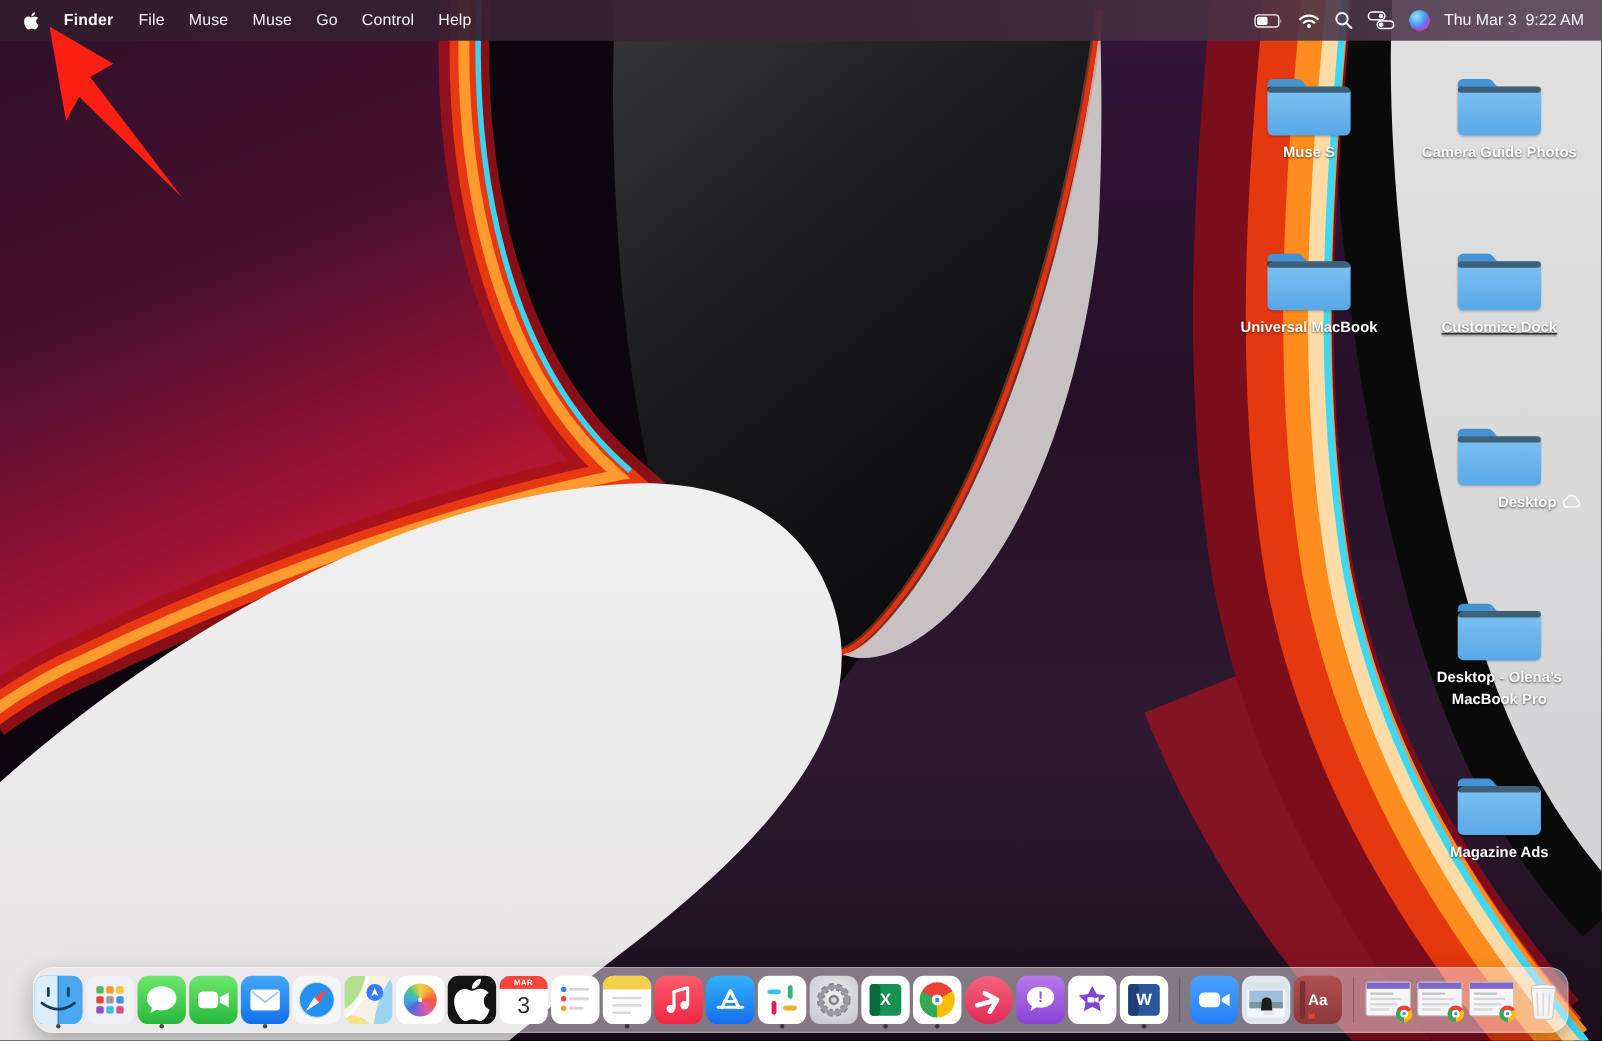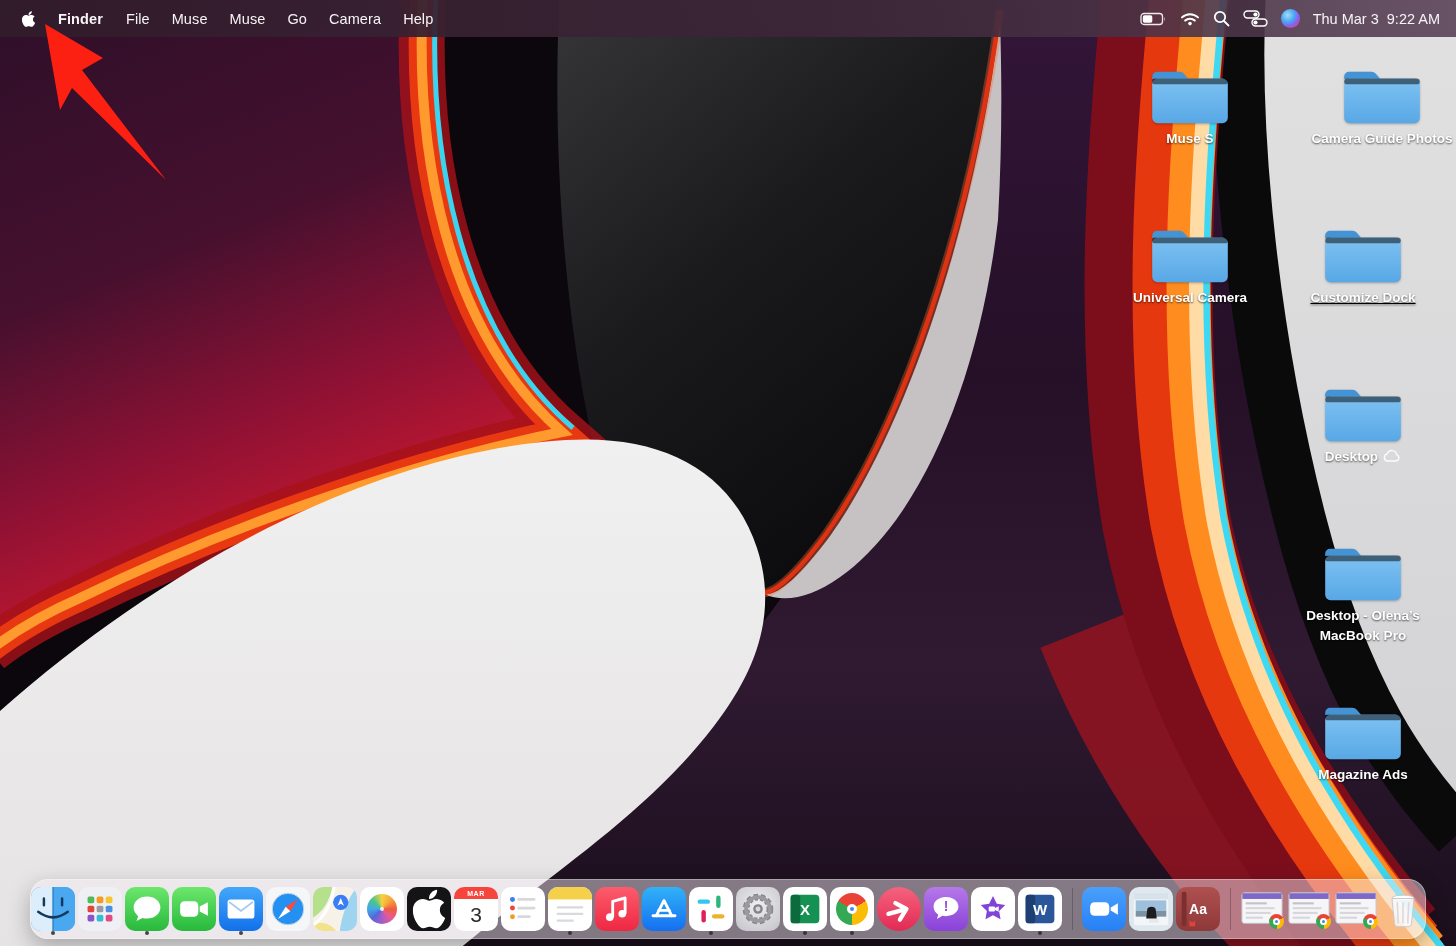--- a/index.html
+++ b/index.html
@@ -161,21 +161,21 @@
       </symbol>
     </defs>
   </svg>
 
   <div class="menubar">
     <span class="apple">
       <svg width="15" height="18" viewBox="0 0 384 512" fill="#ffffff">
           <use href="#sym-apple"></use>
         </svg>
     </span>
-    <span id="menu-items"><span class="menu-item bold">Finder</span><span class="menu-item">File</span><span class="menu-item">Muse</span><span class="menu-item">Muse</span><span class="menu-item">Go</span><span class="menu-item">Camera</span><span class="menu-item">Help</span></span>
+    <span id="menu-items"><span class="menu-item bold">Finder</span><span class="menu-item">File</span><span class="menu-item">Muse</span><span class="menu-item">Muse</span><span class="menu-item">Go</span><span class="menu-item">Control</span><span class="menu-item">Help</span></span>
     <span class="mb-right">
       <span class="status-ic">
         <svg width="27" height="14" viewBox="0 0 27 14">
           <rect x="1" y="1.5" width="21.5" height="11" rx="3" fill="none" stroke="rgba(255,255,255,.9)" stroke-width="1.3"></rect>
           <rect x="2.8" y="3.3" width="9.5" height="7.4" rx="1.6" fill="#fff"></rect>
           <path d="M24,5 a2.6,2.6 0 0 1 0,4 Z" fill="rgba(255,255,255,.6)"></path>
         </svg>
       </span>
       <span class="status-ic">
         <svg width="20" height="15" viewBox="0 0 20 15">
@@ -206,39 +206,39 @@
     </span>
   </div>
 
   <div class="folders" id="folders">
       <div class="folder" style="left: 1115px; top: 64px;">
         <svg class="fico" viewBox="0 0 88 66">
           <use href="#sym-folder"></use>
         </svg>
         <div class="flabel"><span>Muse S</span></div>
       </div>
-      <div class="folder" style="left: 1288px; top: 64px; margin-left: 19px;">
+      <div class="folder" style="left: 1288px; top: 64px;">
         <svg class="fico" viewBox="0 0 88 66">
           <use href="#sym-folder"></use>
         </svg>
         <div class="flabel"><span>Camera Guide Photos</span></div>
       </div>
       <div class="folder" style="left: 1115px; top: 223px;">
         <svg class="fico" viewBox="0 0 88 66">
           <use href="#sym-folder"></use>
         </svg>
-        <div class="flabel"><span>Universal Camera</span></div>
+        <div class="flabel"><span>Universal MacBook</span></div>
       </div>
       <div class="folder" style="left: 1288px; top: 223px; text-decoration: underline;">
         <svg class="fico" viewBox="0 0 88 66">
           <use href="#sym-folder"></use>
         </svg>
         <div class="flabel"><span>Customize Dock</span></div>
       </div>
-      <div class="folder" style="left: 1288px; top: 382px;">
+      <div class="folder" style="left: 1288px; top: 382px; text-align: right;">
         <svg class="fico" viewBox="0 0 88 66">
           <use href="#sym-folder"></use>
         </svg>
         <div class="flabel"><span>Desktop</span><svg class="cloud" width="19" height="14" viewBox="0 0 19 14">
             <path d="M5.6,12 a3.6,3.6 0 0 1 -0.4,-7.1 a4.9,4.9 0 0 1 9.5,0.9 a3.2,3.2 0 0 1 -0.7,6.2 Z" fill="none" stroke="#fff" stroke-width="1.4"></path>
           </svg></div>
       </div>
       <div class="folder" style="left: 1288px; top: 700px;">
         <svg class="fico" viewBox="0 0 88 66">
           <use href="#sym-folder"></use>

